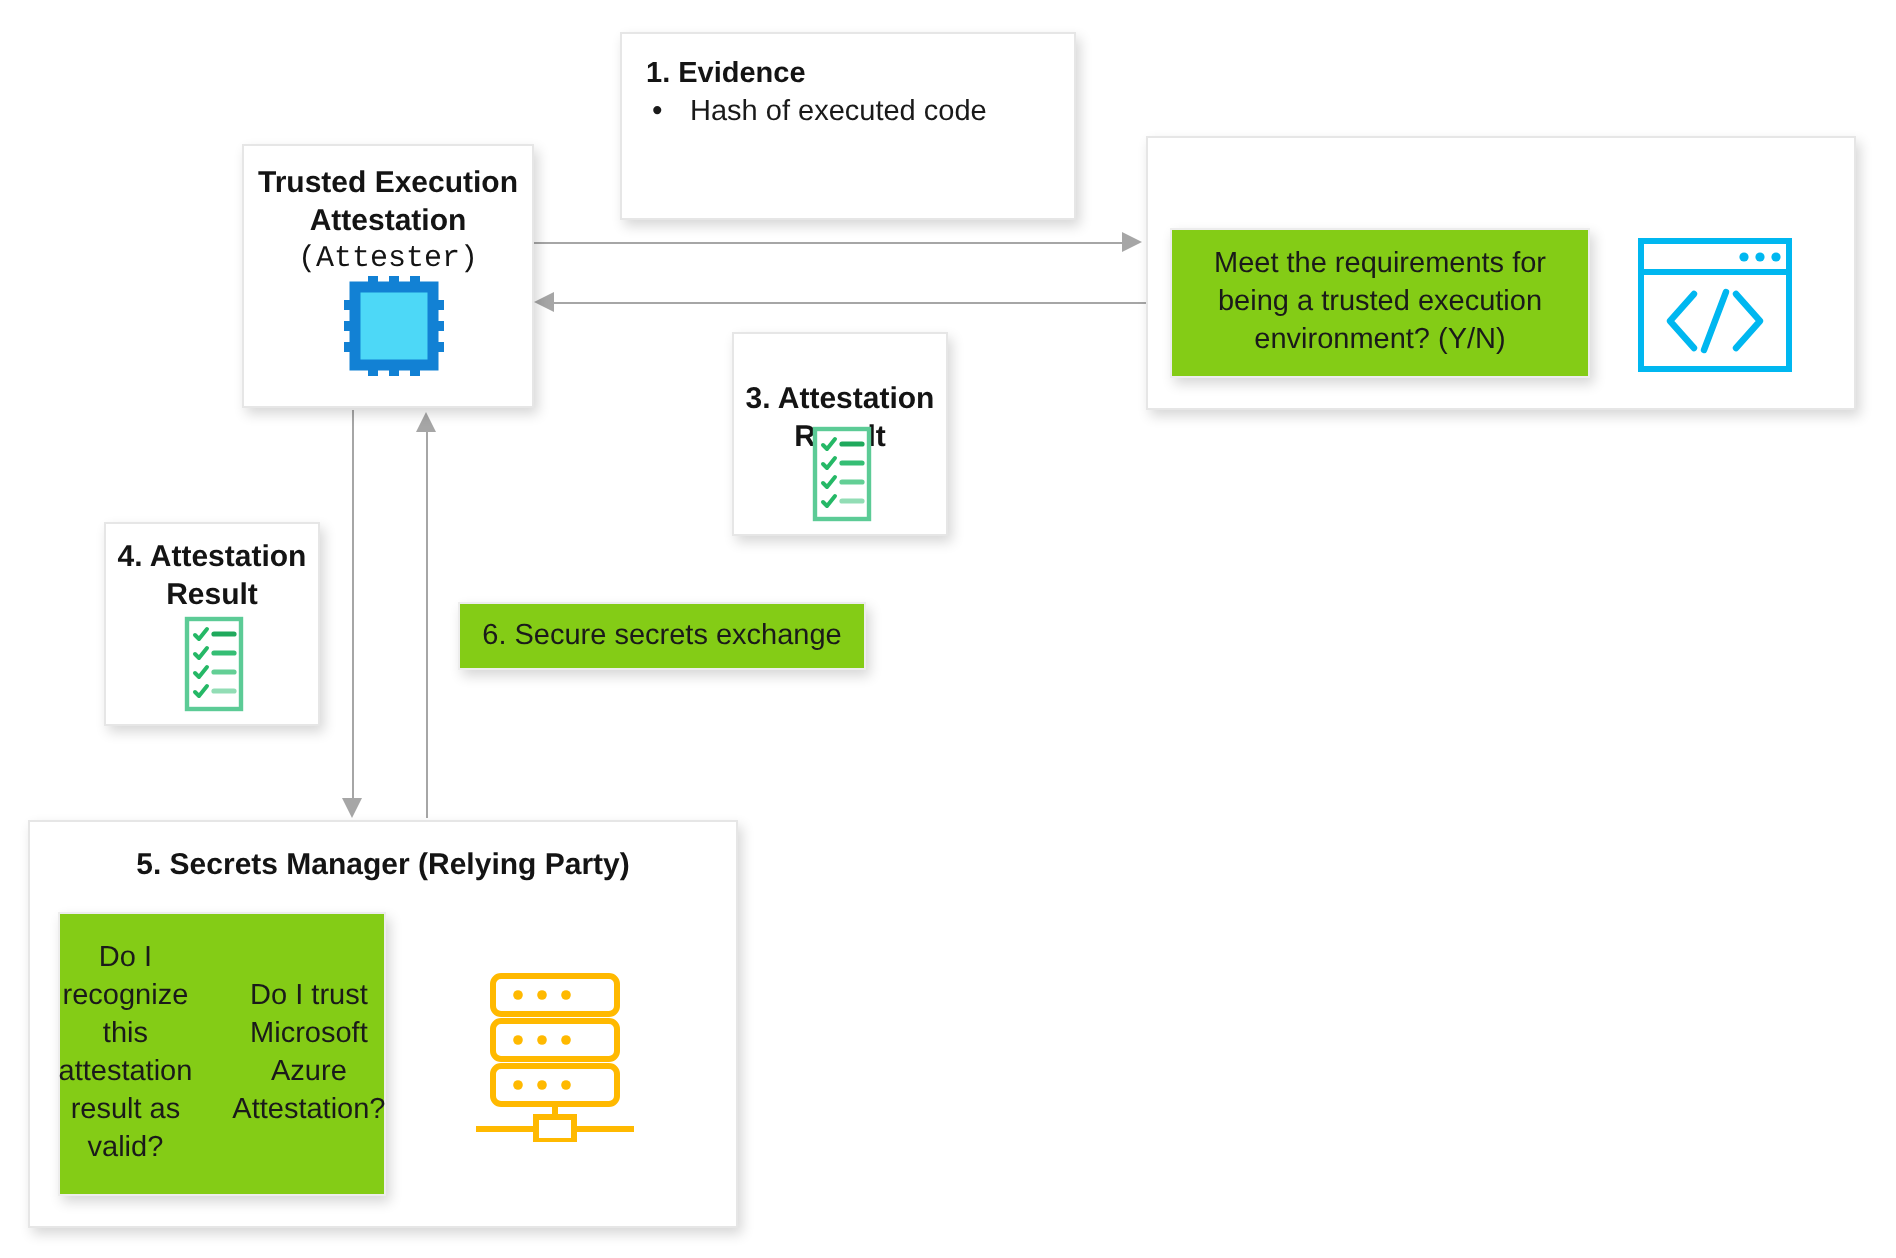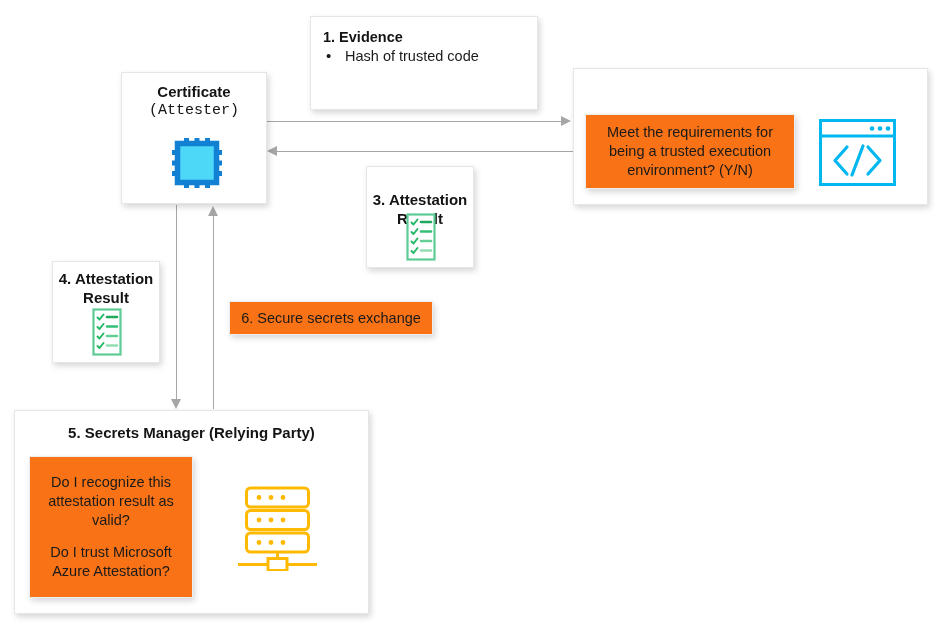--- a/index.html
+++ b/index.html
@@ -27,21 +27,21 @@
   }
   .title {
     text-align: center;
     font-weight: bold;
     font-size: 15px;
     line-height: 1.25;
     color: #141414;
   }
   .callout {
     position: absolute;
-    background: #f97316;
+    background: #84cc16;
     border: 1px solid #ededed;
     box-shadow: 2px 3px 6px rgba(0,0,0,0.16);
     box-sizing: border-box;
     display: flex;
     align-items: center;
     justify-content: center;
   }
   .callout-text {
     text-align: center;
     font-size: 14.5px;
@@ -134,27 +134,28 @@
 
   <div class="arrow-line" style="left:175.5px; top:205px; width:1.5px; height:194px;"></div>
   <div class="arrow-head ah-down" style="left:171px; top:399px;"></div>
 
   <div class="arrow-line" style="left:212.5px; top:216px; width:1.5px; height:193px;"></div>
   <div class="arrow-head ah-up" style="left:208px; top:206px;"></div>
 
   <div class="box" style="left:310px; top:16px; width:228px; height:94px; padding:12px 10px 0 12px;">
     <div class="ev-head">1. Evidence</div>
     <ul class="ev-list">
-      <li>Hash of trusted code</li>
+      <li>Hash of executed code</li>
     </ul>
   </div>
 
   <div class="box" style="left:121px; top:72px; width:146px; height:132px;">
     <div class="stack-title">
-      <div class="title">Certificate</div>
+      <div class="title">Trusted Execution</div>
+      <div class="title">Attestation</div>
       <div class="title" style="font-weight:normal;font-family:Liberation Mono, monospace;">(Attester)</div>
     </div>
 
     <div class="icon" style="left:50px; top:65px; width:50px; height:50px;">
       <svg width="50" height="50" viewBox="0 0 50 50" aria-hidden="true">
         <g fill="#1281D4">
 
           <rect x="12" y="0" width="5" height="7"></rect>
           <rect x="22.5" y="0" width="5" height="7"></rect>
           <rect x="33" y="0" width="5" height="7"></rect>
@@ -244,21 +245,21 @@
   </div>
 
   <div class="callout" style="left:229px; top:301px; width:204px; height:34px;">
     <div class="plain-label">6. Secure secrets exchange</div>
   </div>
 
   <div class="box" style="left:14px; top:410px; width:355px; height:204px;">
     <div class="stack-title" style="top:13px;">
       <div class="title">5. Secrets Manager (Relying Party)</div>
     </div>
-    <div class="callout" style="left:14px; top:45px; width:164px; height:142px; flex-direction:column;">
+    <div class="callout" style="left:14px; top:45px; width:164px; height:142px; ">
       <div class="callout-text" style="padding:0 10px;">Do I recognize this attestation result as valid?</div>
       <div class="gap"></div>
       <div class="callout-text" style="padding:0 10px;">Do I trust Microsoft Azure Attestation?</div>
     </div>
 
     <div class="icon" style="left:222px; top:75px; width:82px; height:85px;">
       <svg width="82" height="85" viewBox="0 0 82 85" aria-hidden="true">
         <g fill="none" stroke="#FFB900" stroke-width="3">
           <rect x="9.5" y="2" width="62" height="19" rx="4"></rect>
           <rect x="9.5" y="24.5" width="62" height="19" rx="4"></rect>

